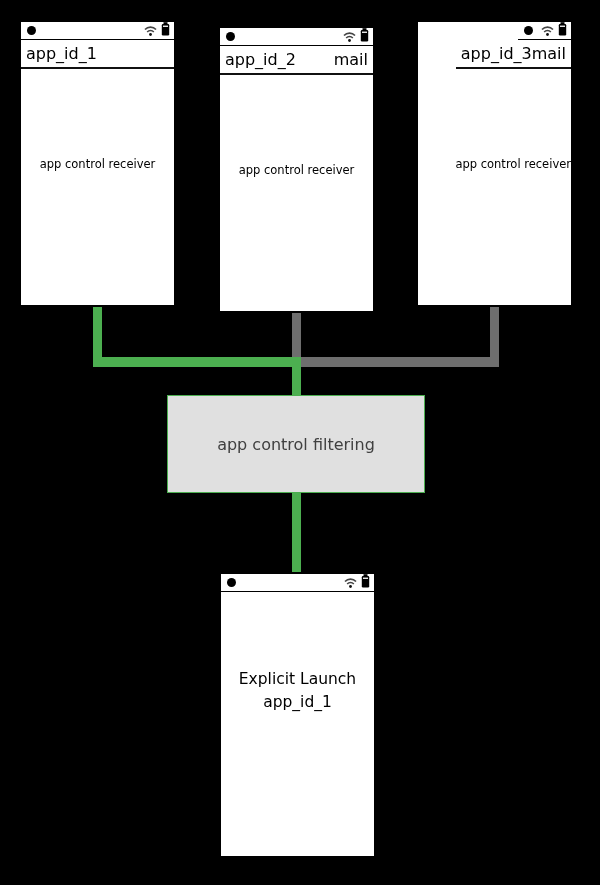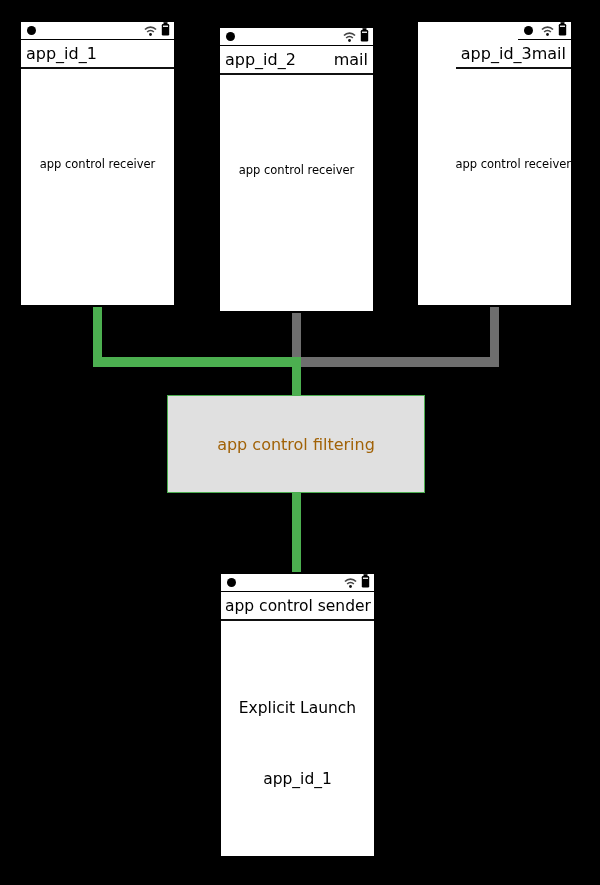--- a/index.html
+++ b/index.html
@@ -47,31 +47,31 @@
     box-sizing:border-box;
     font-size:16px;color:#000;
     white-space:nowrap;overflow:hidden;
   }
   .pbody{
     flex:1;
     display:flex;flex-direction:column;align-items:center;
     text-align:center;color:#000;
   }
   .receiver-body{padding-top:88px;font-size:11.5px;border-radius:29px;}
-  .sender-body{padding-top:76px;font-size:15.5px;line-height:23px;gap:48px;}
+  .sender-body{padding-top:76px;font-size:15.5px;line-height:23px;}
   .sender .titlebar{font-size:15.5px;padding:0 4px;}
   
   .filterbox{
     position:absolute;
     left:167px;top:395px;width:258px;height:98px;
     box-sizing:border-box;
     background:var(--box-fill);
     border:1px solid var(--green);
     display:flex;align-items:center;justify-content:center;
-    font-size:16px;color:#a16207;
+    font-size:16px;color:#404040;
     z-index:3;
   }
   
   #phone1{left:19px;top:20px;width:157px;height:287px;}
   #phone2{left:218px;top:26px;width:157px;height:287px;}
   #phone3{left:416px;top:20px;width:157px;height:287px;align-items:flex-end;}
   #sender{left:219px;top:572px;width:157px;height:286px;}
   
   #g2-vert{left:292px;top:306px;width:9px;height:61px;}
   #g3-vert{left:490px;top:306px;width:9px;height:61px;}
@@ -178,22 +178,19 @@
             <path d="M1 3.5 A7.5 7.5 0 0 1 12 3.5" fill="none" stroke="#444" stroke-width="1.6"></path>
             <path d="M3.2 6 A4.5 4.5 0 0 1 9.8 6" fill="none" stroke="#444" stroke-width="1.6"></path>
             <circle cx="6.5" cy="8.5" r="1.4" fill="#111"></circle>
           </svg></span>
       <span><svg width="9" height="14" viewBox="0 0 9 14">
             <rect x="2.5" y="0.2" width="4" height="2.5" fill="#000"></rect>
             <rect x="0.8" y="2" width="7.4" height="11.5" rx="1.2" fill="#000"></rect>
             <rect x="2" y="3.6" width="5" height="1.3" fill="#fff"></rect>
           </svg></span>
     </div>
-    <div class="titlebar">
-      <span>app control sender</span>
-    </div>
     <div class="pbody sender-body">
       <span>Explicit Launch</span>
       <span>app_id_1</span>
     </div>
   </div>
 
 </div>
 
 </body></html>

